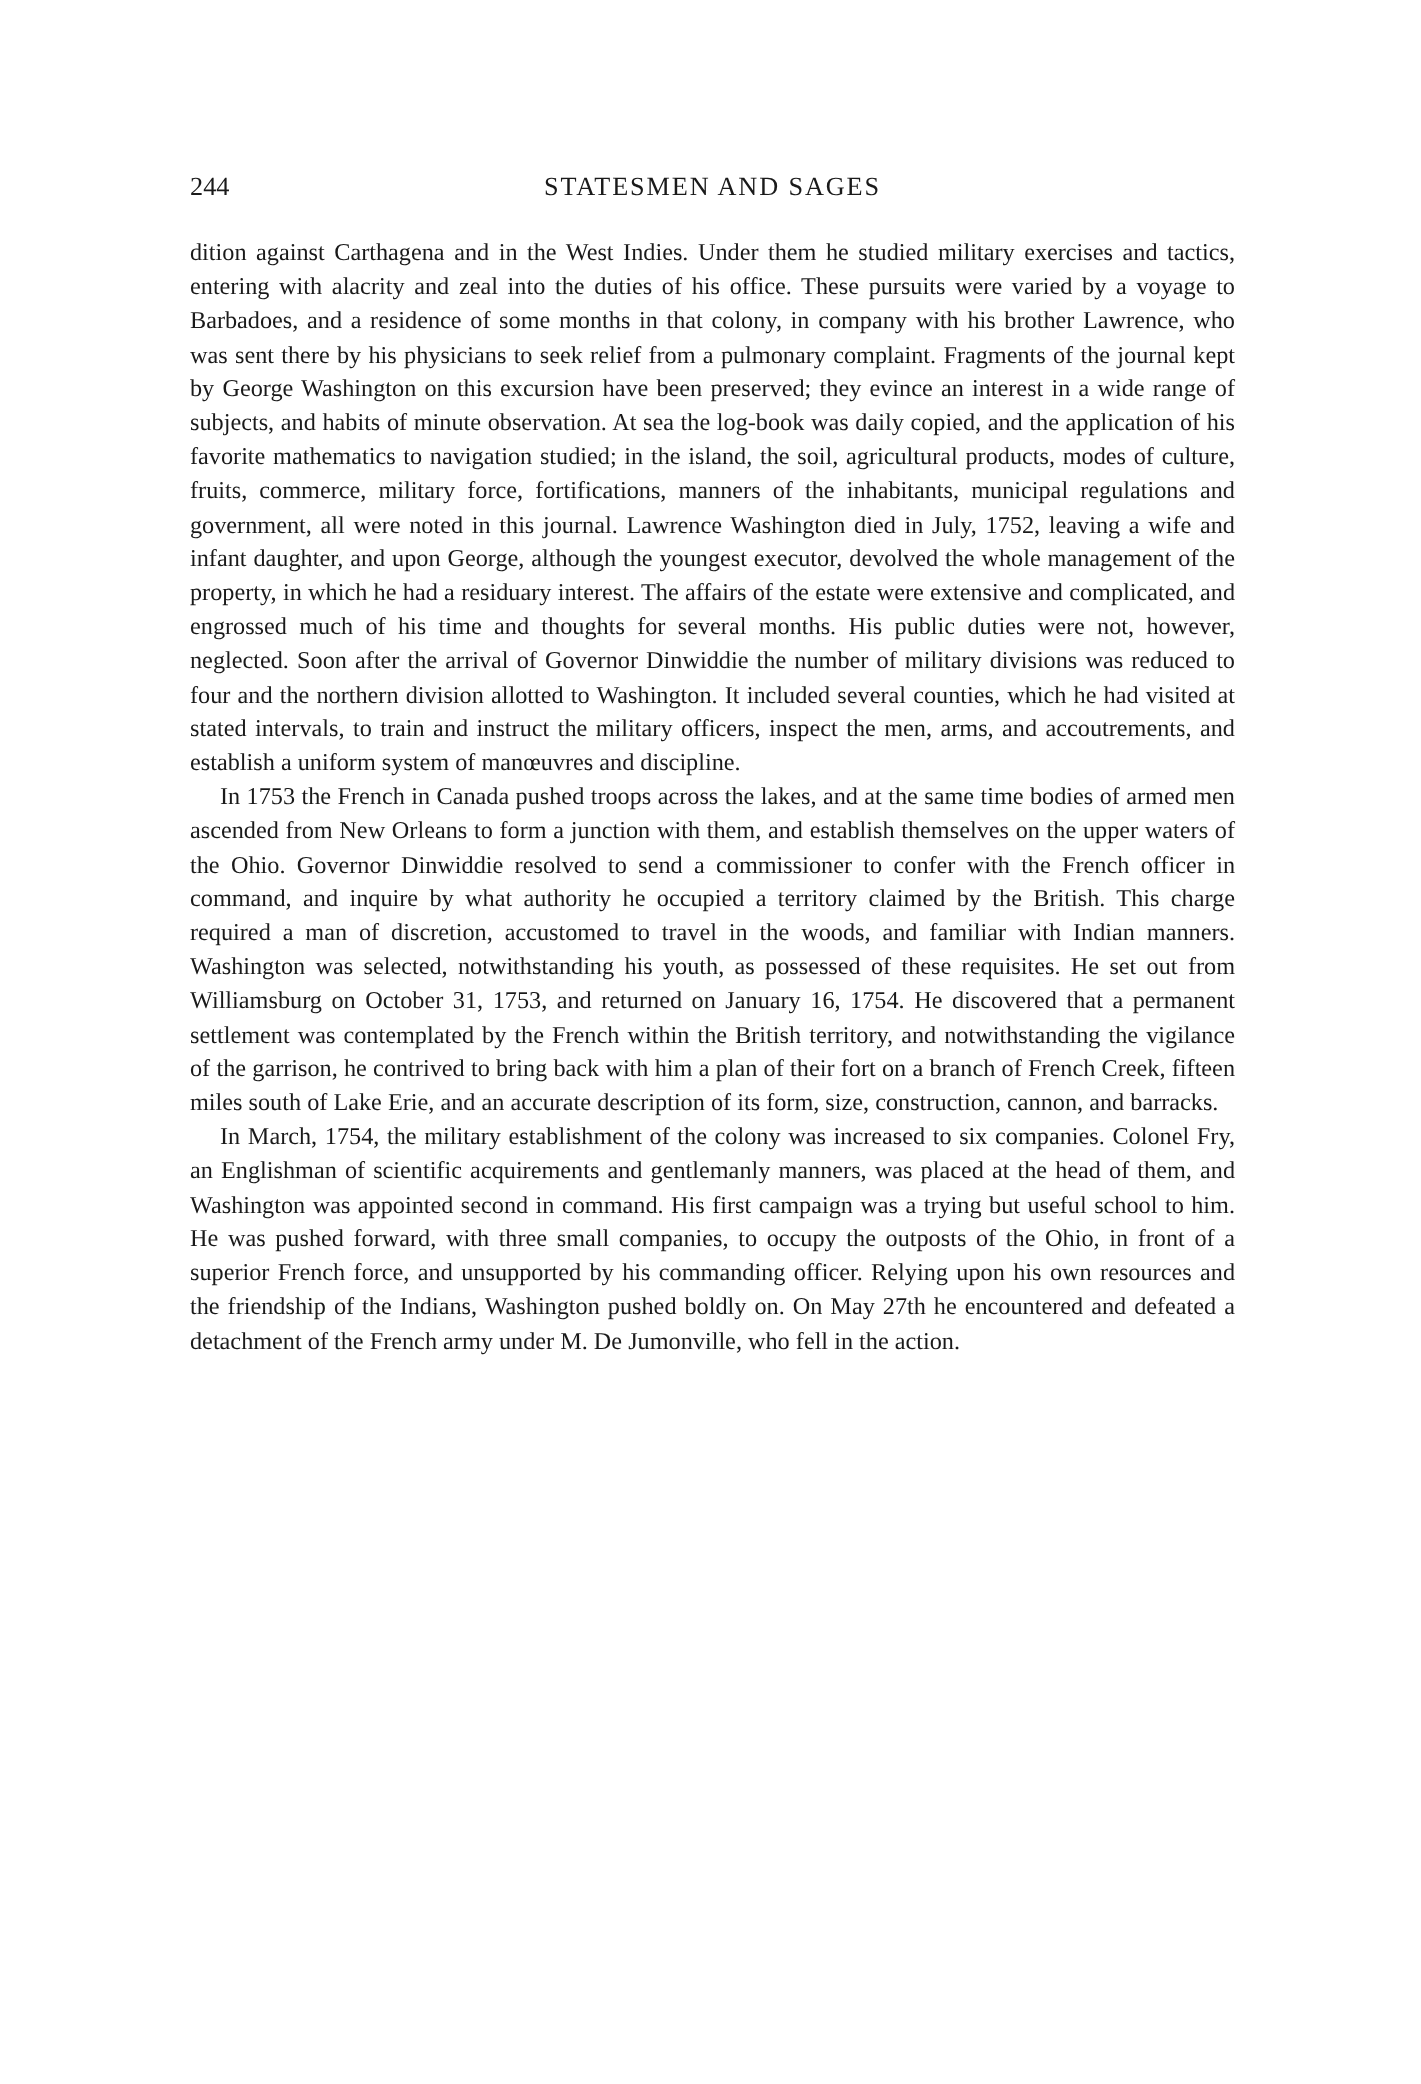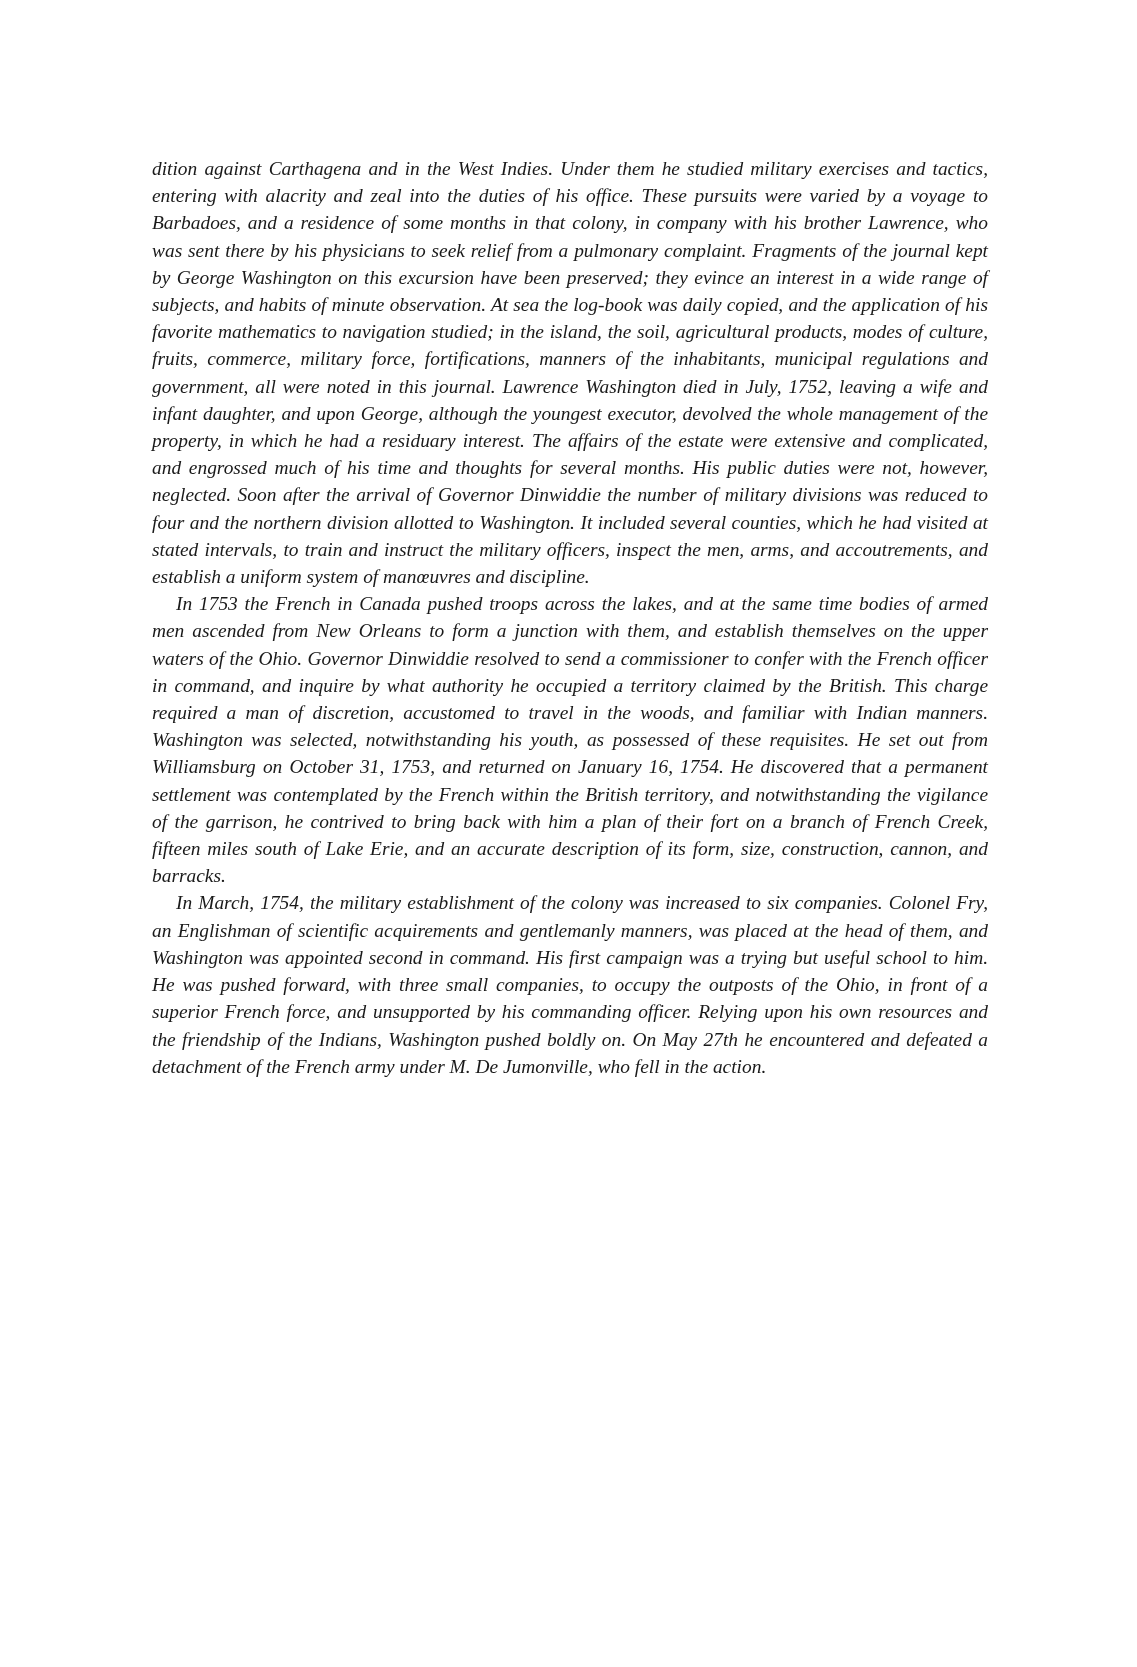--- a/index.html
+++ b/index.html
@@ -21,27 +21,30 @@
   .running-title {
     position: absolute; left: 0; right: 0; top: 0;
     text-align: center; letter-spacing: 1.5px;
   }
   .body-text {
     margin-top: 18px;
     font-size: 19.4px;
     line-height: 27.2px;
     text-align: justify;
     hyphens: manual;
-    font-style: italic;
   }
   .body-text p { margin: 0; }
   .body-text p.indent { text-indent: 24px; }
 </style>
 </head>
 <body>
 
 <div class="page">
+  <div class="running-head">
+    <span class="page-number">244</span>
+    <span class="running-title">STATESMEN AND SAGES</span>
+  </div>
   <div class="body-text">
     <p>dition against Carthagena and in the West Indies. Under them he studied mil­itary exercises and tactics, entering with alacrity and zeal into the duties of his of­fice. These pursuits were varied by a voyage to Barbadoes, and a residence of some months in that colony, in company with his brother Lawrence, who was sent there by his physicians to seek relief from a pulmonary complaint. Frag­ments of the journal kept by George Washington on this excursion have been preserved; they evince an interest in a wide range of subjects, and habits of mi­nute observation. At sea the log-book was daily copied, and the application of his favorite mathematics to navigation studied; in the island, the soil, agricultural products, modes of culture, fruits, commerce, military force, fortifications, man­ners of the inhabitants, municipal regulations and government, all were noted in this journal. Lawrence Washington died in July, 1752, leaving a wife and infant daughter, and upon George, although the youngest executor, devolved the whole management of the property, in which he had a residuary interest. The affairs of the estate were extensive and complicated, and engrossed much of his time and thoughts for several months. His public duties were not, however, neglected. Soon after the arrival of Governor Dinwiddie the number of military divisions was reduced to four and the northern division allotted to Washington. It in­cluded several counties, which he had visited at stated intervals, to train and in­struct the military officers, inspect the men, arms, and accoutrements, and estab­lish a uniform system of manœuvres and discipline.</p>
     <p class="indent">In 1753 the French in Canada pushed troops across the lakes, and at the same time bodies of armed men ascended from New Orleans to form a junction with them, and establish themselves on the upper waters of the Ohio. Governor Dinwiddie resolved to send a commissioner to confer with the French officer in command, and inquire by what authority he occupied a territory claimed by the British. This charge required a man of discretion, accustomed to travel in the woods, and familiar with Indian manners. Washington was selected, notwith­standing his youth, as possessed of these requisites. He set out from Williams­burg on October 31, 1753, and returned on January 16, 1754. He discovered that a permanent settlement was contemplated by the French within the British territory, and notwithstanding the vigilance of the garrison, he contrived to bring back with him a plan of their fort on a branch of French Creek, fifteen miles south of Lake Erie, and an accurate description of its form, size, construc­tion, cannon, and barracks.</p>
     <p class="indent">In March, 1754, the military establishment of the colony was increased to six companies. Colonel Fry, an Englishman of scientific acquirements and gentle­manly manners, was placed at the head of them, and Washington was appointed second in command. His first campaign was a trying but useful school to him. He was pushed forward, with three small companies, to occupy the outposts of the Ohio, in front of a superior French force, and unsupported by his command­ing officer. Relying upon his own resources and the friendship of the Indians, Washington pushed boldly on. On May 27th he encountered and defeated a detachment of the French army under M. De Jumonville, who fell in the action.</p>
   </div>
 </div>
 
 </body></html>

